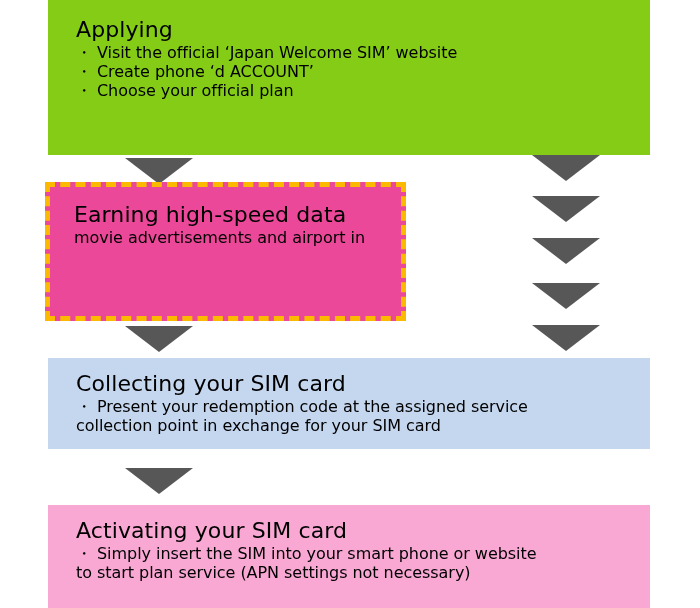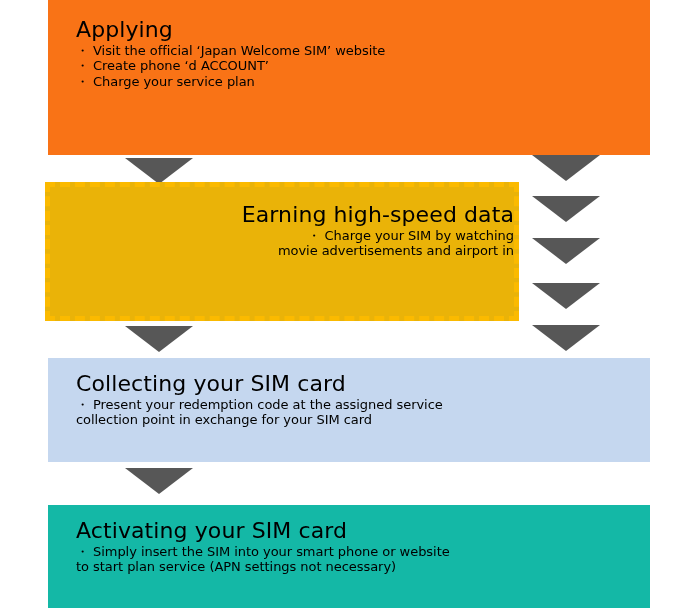--- a/index.html
+++ b/index.html
@@ -38,69 +38,68 @@
 
   .step-title {
     font-size: 22px;
     line-height: 1.12;
     color: #000000;
     letter-spacing: 0.1px;
     white-space: nowrap;
   }
 
   .step-body {
-    font-size: 13px;
+    font-size: 16px;
     line-height: 1.2;
     color: #000000;
     letter-spacing: -0.05px;
   }
 
   .step-body .line {
     display: block;
     white-space: nowrap;
   }
 
   
   #box-applying {
     left: 48px;
     top: 0px;
     width: 602px;
     height: 155px;
-    background: #f97316;
+    background: #84cc16;
   }
   #box-applying .inner { padding: 18px 0 0 28px; }
 
   
   #box-earning {
     left: 45px;
     top: 182px;
-    width: 474px;
+    width: 361px;
     height: 139px;
-    background: #eab308;
-    text-align: right;
+    background: #ec4899;
   }
   #box-earning .inner { padding: 16px 0 0 24px; }
 
   
   #box-collecting {
     left: 48px;
     top: 358px;
     width: 602px;
-    height: 104px;
+    height: 91px;
     background: #C5D7EF;
   }
   #box-collecting .inner { padding: 14px 0 0 28px; }
 
   
   #box-activating {
     left: 48px;
     top: 505px;
     width: 602px;
     height: 103px;
-    background: #14b8a6;
+    background: #f9a8d4;
   }
   #box-activating .inner { padding: 14px 0 0 28px; }
 
   
   .chevron {
     position: absolute;
     width: 0;
     height: 0;
     border-left: 34px solid transparent;
     border-right: 34px solid transparent;
@@ -123,38 +122,37 @@
 <body>
 
 <div id="flow-root">
 
   <div class="step-box solid" id="box-applying">
     <div class="inner">
       <div class="step-title">Applying</div>
       <div class="step-body">
         <span class="line">・ Visit the official ‘Japan Welcome SIM’ website</span>
         <span class="line">・ Create phone ‘d ACCOUNT’</span>
-        <span class="line">・ Charge your service plan</span>
+        <span class="line">・ Choose your official plan</span>
       </div>
     </div>
   </div>
 
   <div class="chevron" id="arrow-1"></div>
 
   <div class="chevron" id="right-chev-1"></div>
   <div class="chevron" id="right-chev-2"></div>
   <div class="chevron" id="right-chev-3"></div>
   <div class="chevron" id="right-chev-4"></div>
   <div class="chevron" id="right-chev-5"></div>
 
   <div class="step-box dashed" id="box-earning">
     <div class="inner">
       <div class="step-title">Earning high-speed data</div>
       <div class="step-body">
-        <span class="line">・ Charge your SIM by watching</span>
         <span class="line">movie advertisements and airport in</span>
       </div>
     </div>
   </div>
 
   <div class="chevron" id="arrow-2"></div>
 
   <div class="step-box solid" id="box-collecting">
     <div class="inner">
       <div class="step-title">Collecting your SIM card</div>

